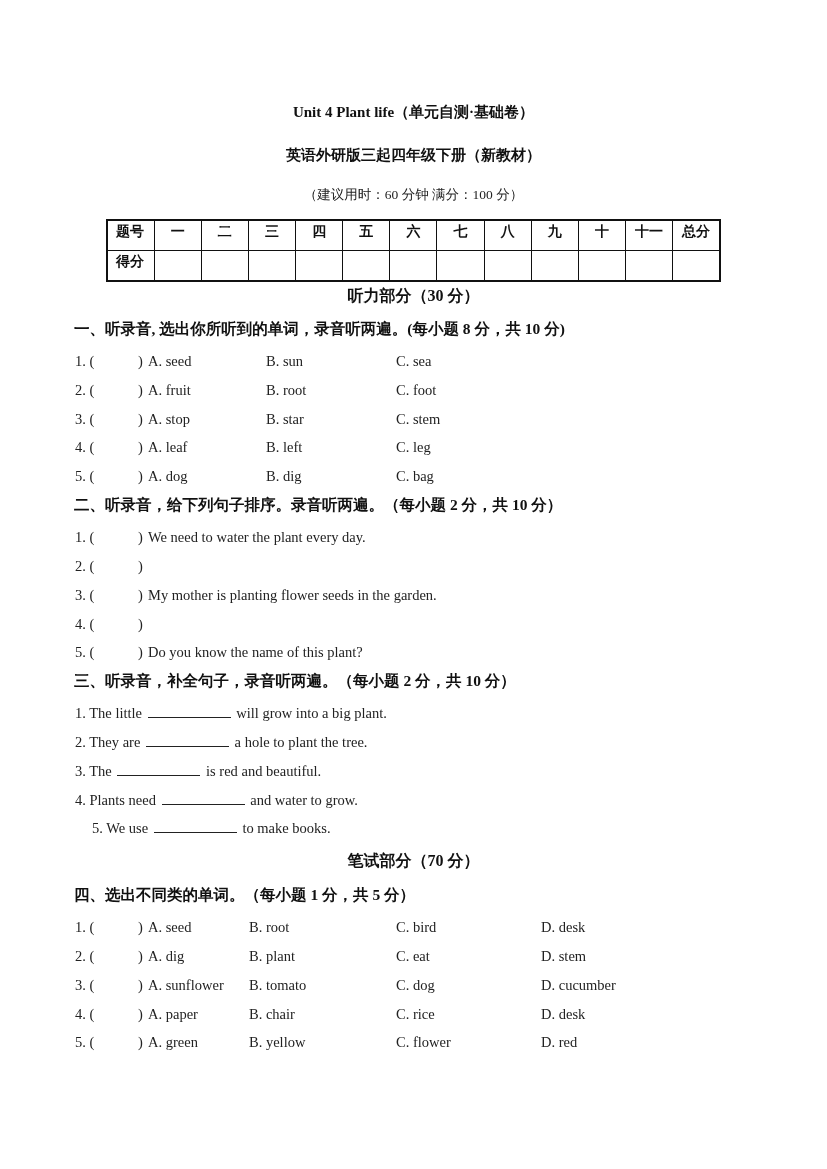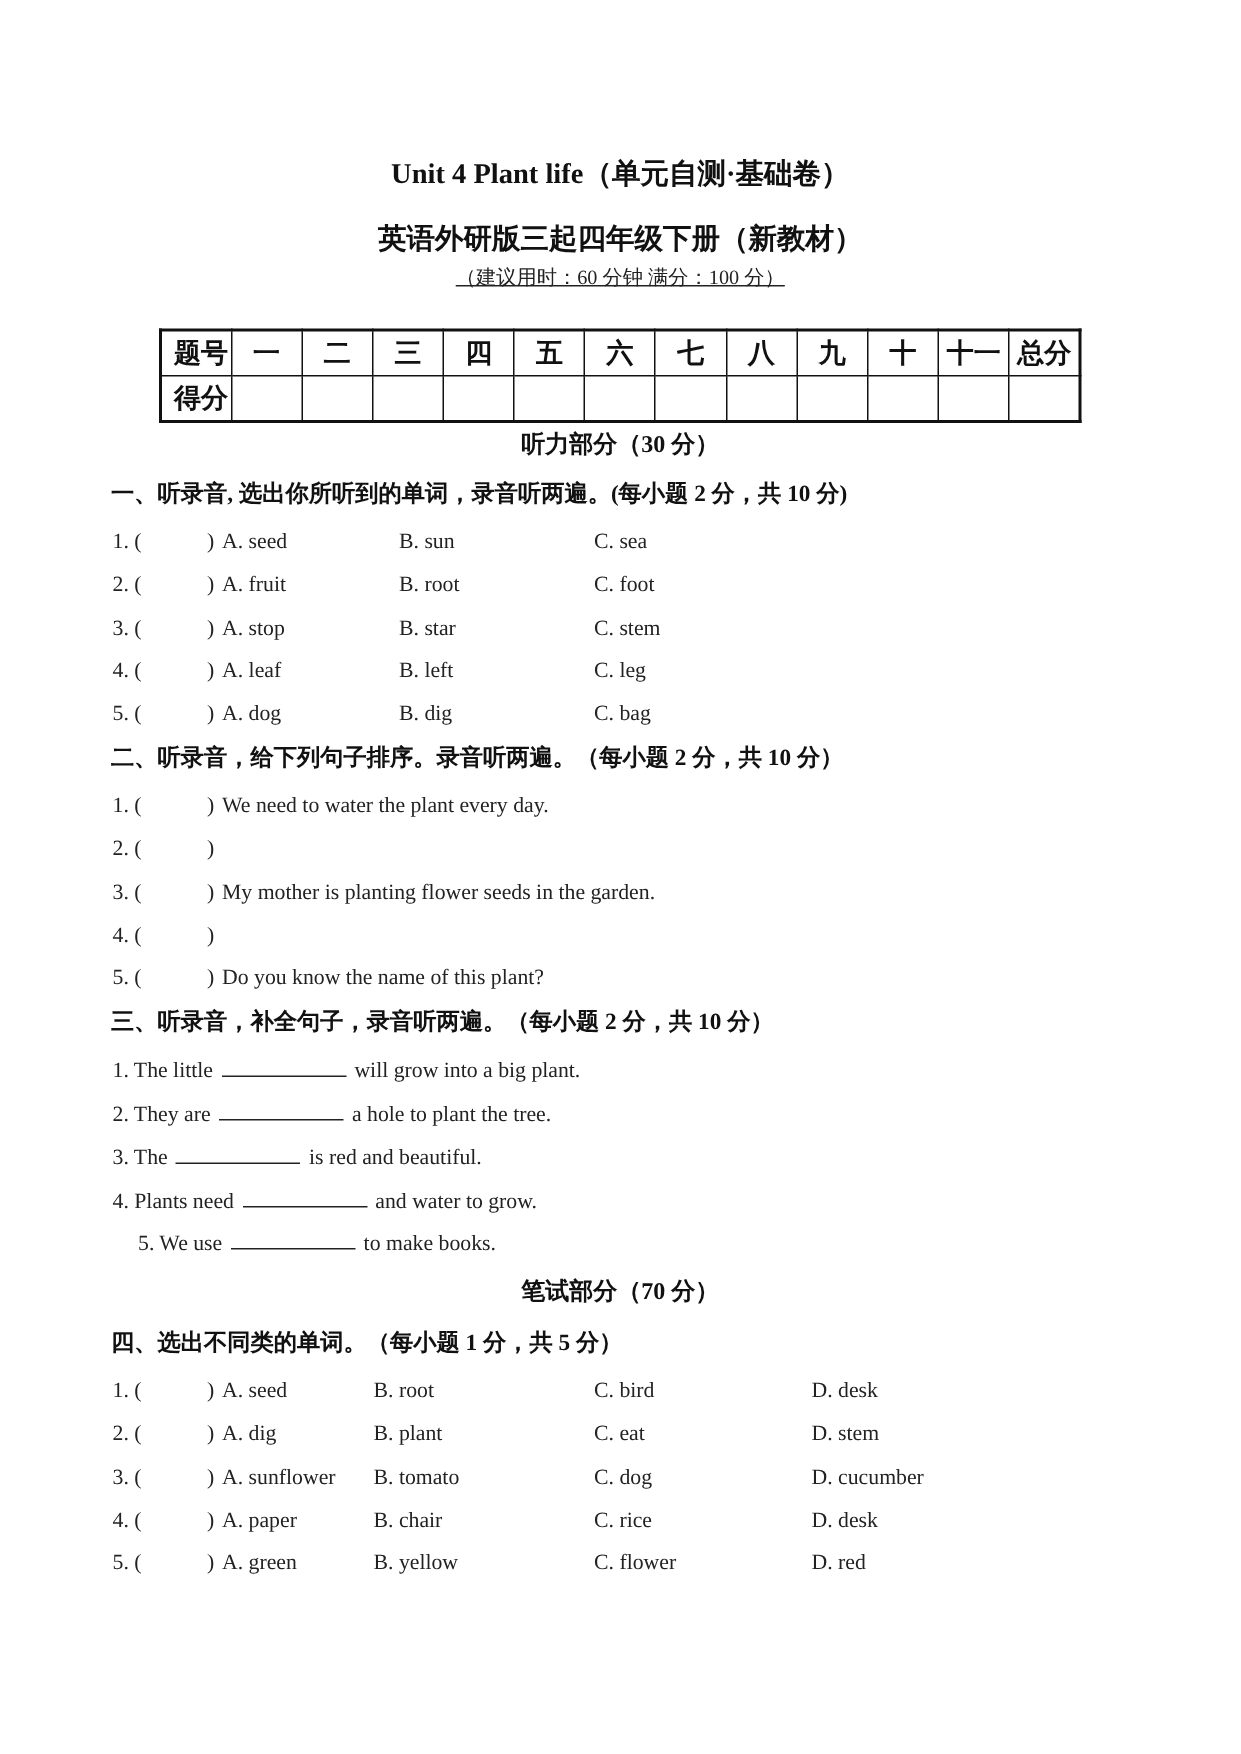--- a/index.html
+++ b/index.html
@@ -1,36 +1,36 @@
 <!DOCTYPE html>
 <html><head>
 <meta charset="utf-8">
 <style>
   html, body { margin: 0; padding: 0; background: #ffffff; }
   body { width: 827px; height: 1169px; position: relative; overflow: hidden;
          font-family: "Liberation Serif", "DejaVu Serif", serif; color: #111; }
   .abs { position: absolute; white-space: nowrap; }
-  .title { font-weight: bold; font-size: 19px; left: 0; width: 827px; text-align: center; }
+  .title { font-weight: bold; font-size: 15px; left: 0; width: 827px; text-align: center; }
   .subtitle { font-size: 13.5px; left: 0; width: 827px; text-align: center; color: #222; }
   .part { font-weight: bold; font-size: 16px; left: 0; width: 827px; text-align: center; }
   .sec { font-weight: bold; font-size: 15.5px; left: 74px; }
   .row { font-size: 14.5px; color: #222; height: 20px; line-height: 20px; }
   .row span { position: absolute; top: 0; white-space: nowrap; }
   .blank { display: inline-block; width: 83px; border-bottom: 1px solid #222; height: 14px; vertical-align: baseline; margin: 0 2px; }
   table.score { position: absolute; left: 106px; top: 219px; width: 615px; height: 62px;
                 border-collapse: collapse; border: 2px solid #111; table-layout: fixed; }
-  table.score td { border: 1px solid #111; font-size: 18px; font-weight: bold; text-align: center; vertical-align: top; padding: 2px 0 0 0; height: 27px; }
+  table.score td { border: 1px solid #111; font-size: 14px; font-weight: bold; text-align: center; vertical-align: top; padding: 2px 0 0 0; height: 27px; }
   table.score td.hdr { text-align: left; padding-left: 8px; }
 </style>
 </head>
 <body>
 
 <div class="abs title" style="top:103px;">Unit 4 Plant life（单元自测·基础卷）</div>
 <div class="abs title" style="top:146px;">英语外研版三起四年级下册（新教材）</div>
-<div class="abs subtitle" style="top:176px;text-decoration:underline;">（建议用时：60 分钟    满分：100 分）</div>
+<div class="abs subtitle" style="top:186px;">（建议用时：60 分钟    满分：100 分）</div>
 
 <table class="score">
   <tbody>
       <tr>
     <td class="hdr">题号</td>
     <td>一</td>
     <td>二</td>
     <td>三</td>
     <td>四</td>
     <td>五</td>
@@ -55,21 +55,21 @@
     <td></td>
     <td></td>
     <td></td>
     <td></td>
   </tr>
 </tbody>
   </table>
 
 <div class="abs part" style="top:286px;">听力部分（30 分）</div>
 
-<div class="abs sec" style="top:319px;">一、听录音, 选出你所听到的单词，录音听两遍。(每小题 2 分，共 10 分)</div>
+<div class="abs sec" style="top:319px;">一、听录音, 选出你所听到的单词，录音听两遍。(每小题 8 分，共 10 分)</div>
 <div id="sec1"></div>
 <div class="abs row" style="left:0;top:351px;width:827px;">
   <span style="left:75px">1. (</span>
   <span style="left:138px">)</span>
   <span style="left:148px">A. seed</span>
   <span style="left:266px">B. sun</span>
   <span style="left:396px">C. sea</span>
 </div>
 <div class="abs row" style="left:0;top:380px;width:827px;">
   <span style="left:75px">2. (</span>

